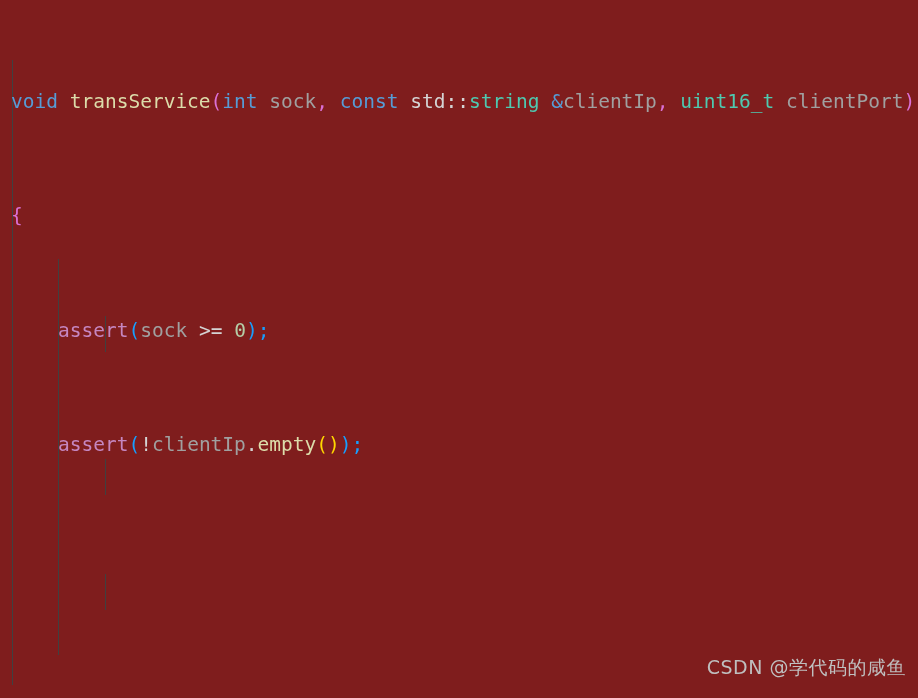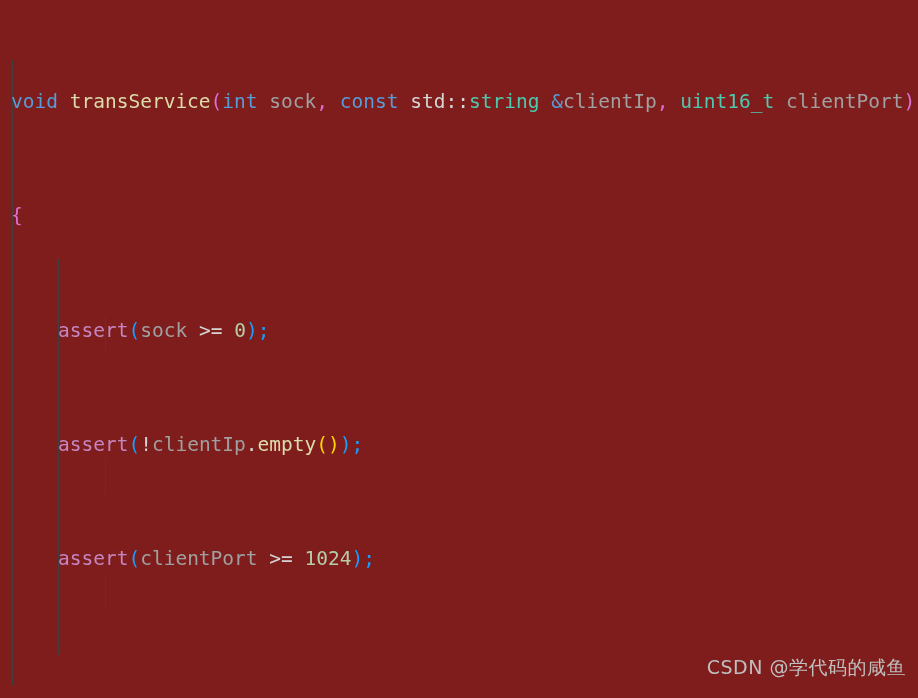--- a/index.html
+++ b/index.html
@@ -88,21 +88,20 @@
   <div class="code">
 
     <div class="line"><span class="kw">void</span> <span class="fn">transService</span><span class="b1">(</span><span class="kw">int</span> <span class="ident">sock</span><span class="b1">,</span> <span class="kw">const</span> <span class="plain">std::</span><span class="type">string</span> <span class="kw">&amp;</span><span class="ident">clientIp</span><span class="b1">,</span> <span class="type">uint16_t</span> <span class="ident">clientPort</span><span class="b1">)</span></div>
 
     <div class="line"><span class="b1">{</span></div>
 
     <div class="line">    <span class="macro">assert</span><span class="b2">(</span><span class="ident">sock</span> <span class="op">&gt;=</span> <span class="num">0</span><span class="b2">)</span><span class="b2">;</span></div>
 
     <div class="line">    <span class="macro">assert</span><span class="b2">(</span><span class="op">!</span><span class="ident">clientIp</span><span class="plain">.</span><span class="fn">empty</span><span class="b3">(</span><span class="b3">)</span><span class="b2">)</span><span class="b2">;</span></div>
 
-    <div class="line">    <span class="macro">assert</span><span class="b2">(</span><span class="ident">clientPort</span> <span class="op">&gt;=</span> <span class="num">1024</span><span class="b2">)</span><span class="b2">;</span></div>
 
     <div class="line"> </div>
 
     
 
     
 
     
 
     

